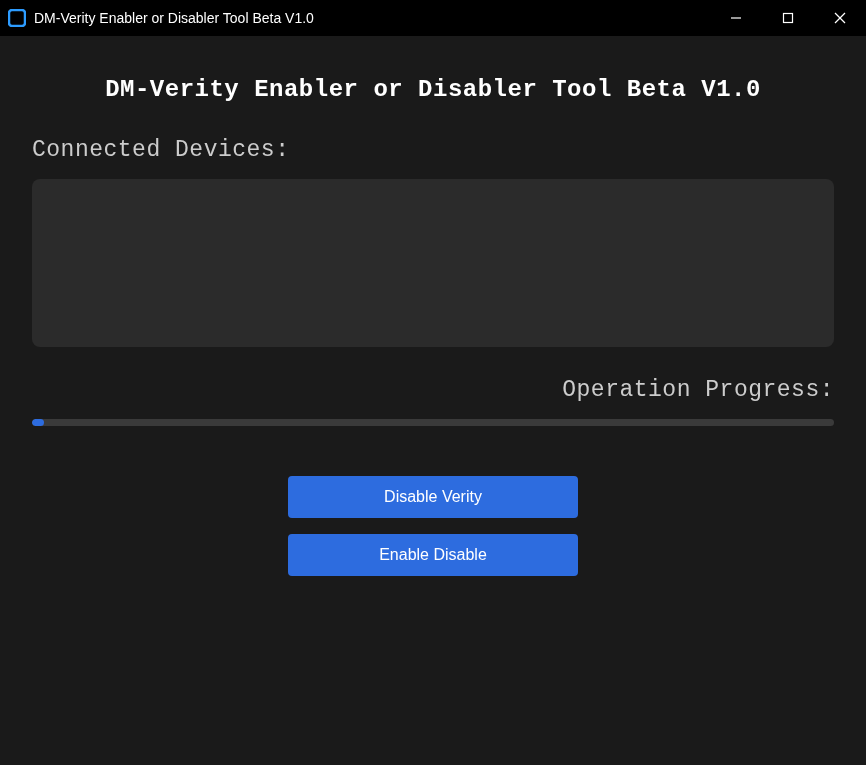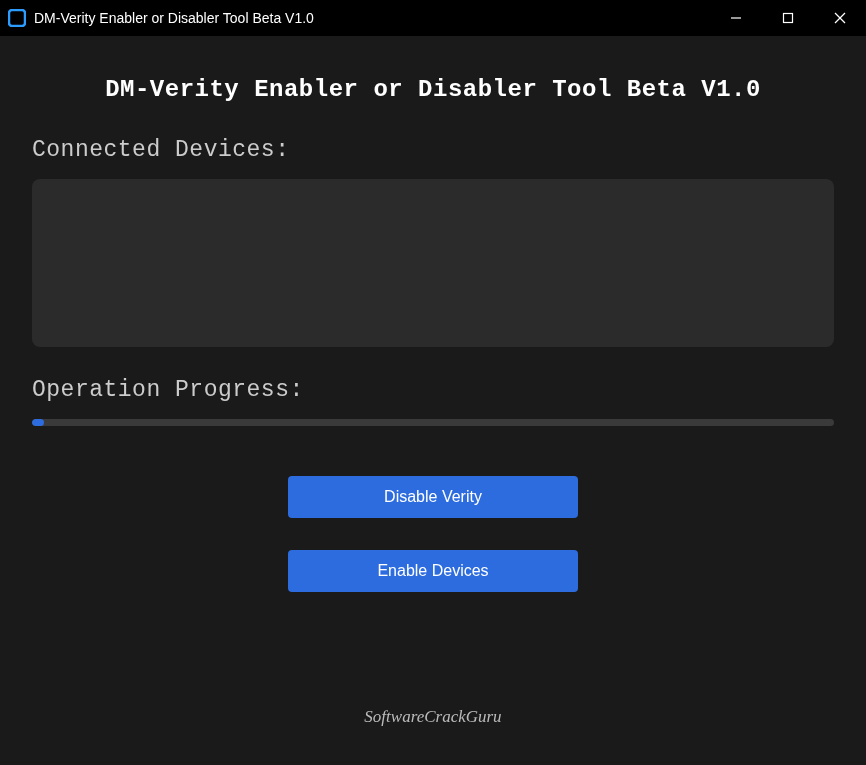--- a/index.html
+++ b/index.html
@@ -80,39 +80,40 @@
       letter-spacing: 0.5px;
     }
     .devices-panel {
       background: #2b2b2b;
       border-radius: 8px;
       height: 168px;
       margin-bottom: 30px;
     }
     .progress-container {
       margin-bottom: 50px;
+      text-align: right;
     }
     .progress-bar {
       width: 100%;
       height: 7px;
       background: #3a3a3a;
       border-radius: 4px;
       overflow: hidden;
       position: relative;
     }
     .progress-fill {
       height: 100%;
       background: #2d6cdf;
       border-radius: 4px;
     }
     .buttons-container {
       display: flex;
       flex-direction: column;
       align-items: center;
-      gap: 32px;
+      gap: 16px;
     }
     .action-button {
       width: 290px;
       height: 42px;
       background: #2d6cdf;
       border: none;
       border-radius: 4px;
       color: #ffffff;
       font-size: 16px;
       font-family: 'Segoe UI', Arial, sans-serif;
@@ -168,17 +169,16 @@
 
   <div class="progress-container">
     <div class="section-label">Operation Progress:</div>
     <div class="progress-bar">
       <div class="progress-fill" style="width:1.5%"></div>
     </div>
   </div>
 
   <div class="buttons-container">
     <button class="action-button">Disable Verity</button>
-    <button class="action-button">Enable Devices</button>
+    <button class="action-button">Enable Disable</button>
   </div>
 
-  <div class="footer">SoftwareCrackGuru</div>
 </div>
 
 </body></html>

